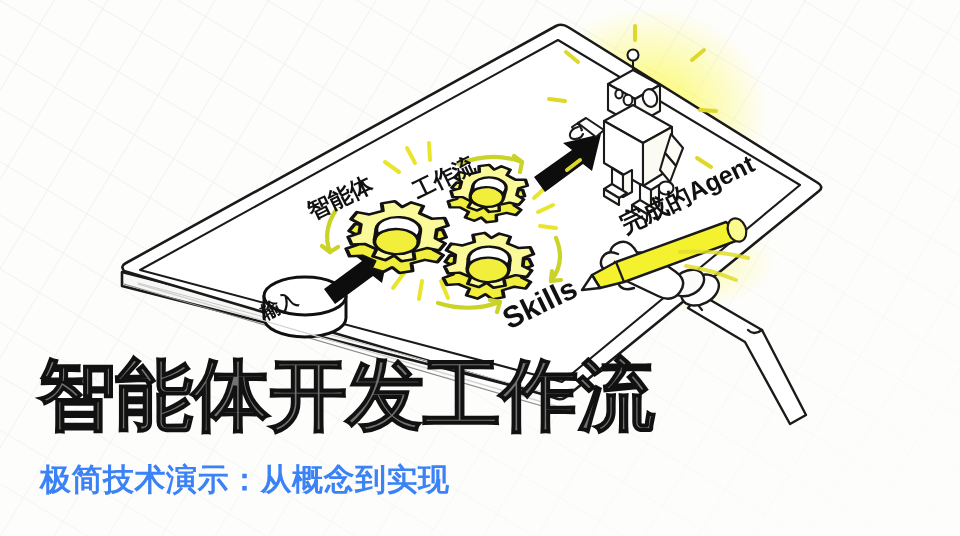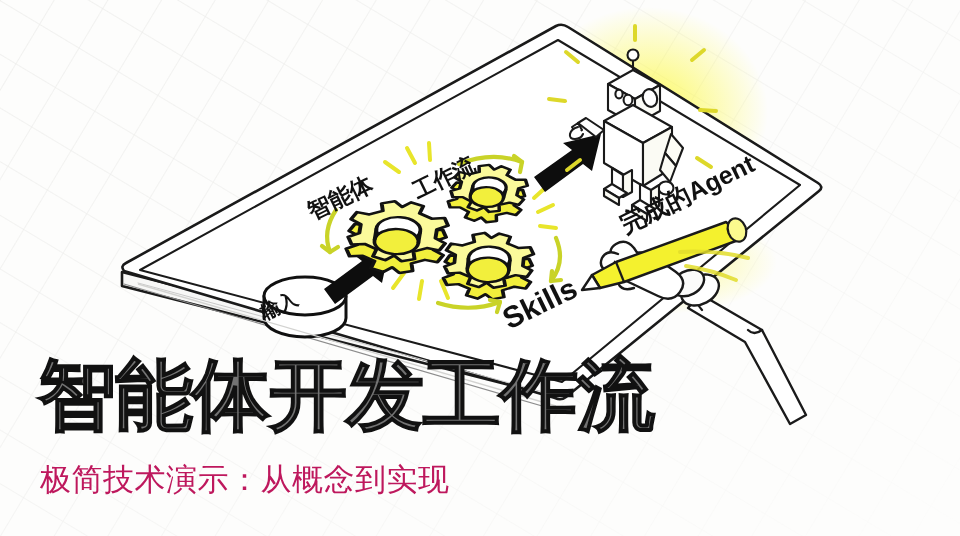--- a/index.html
+++ b/index.html
@@ -20,21 +20,21 @@
   }
   #title-main{
     position:absolute;left:38px;top:351px;
     font-size:78px;line-height:88px;font-weight:bold;
     color:#737373;letter-spacing:-1px;white-space:nowrap;
     font-family:"Liberation Sans","DejaVu Sans",sans-serif;
     -webkit-text-stroke:1.6px #111;
   }
   #title-sub{
     position:absolute;left:40px;top:459px;
-    font-size:31px;font-weight:normal;color:#be185d;
+    font-size:31px;font-weight:bold;color:#3b82f6;
     letter-spacing:0.5px;white-space:nowrap;
   }
   .lbl-agent{left:316px;top:196px;font-size:23px;transform:rotate(-26deg);}
   .lbl-flow{left:421px;top:176px;font-size:22px;transform:rotate(-26deg);}
   .lbl-skills{left:512px;top:302px;font-size:30px;transform:rotate(-26deg);}
   .lbl-done{left:629px;top:208px;font-size:25px;transform:rotate(-26deg);}
   .lbl-input{left:268px;top:300px;font-size:19px;transform:rotate(-26deg);}
 </style>
 </head>
 <body>

